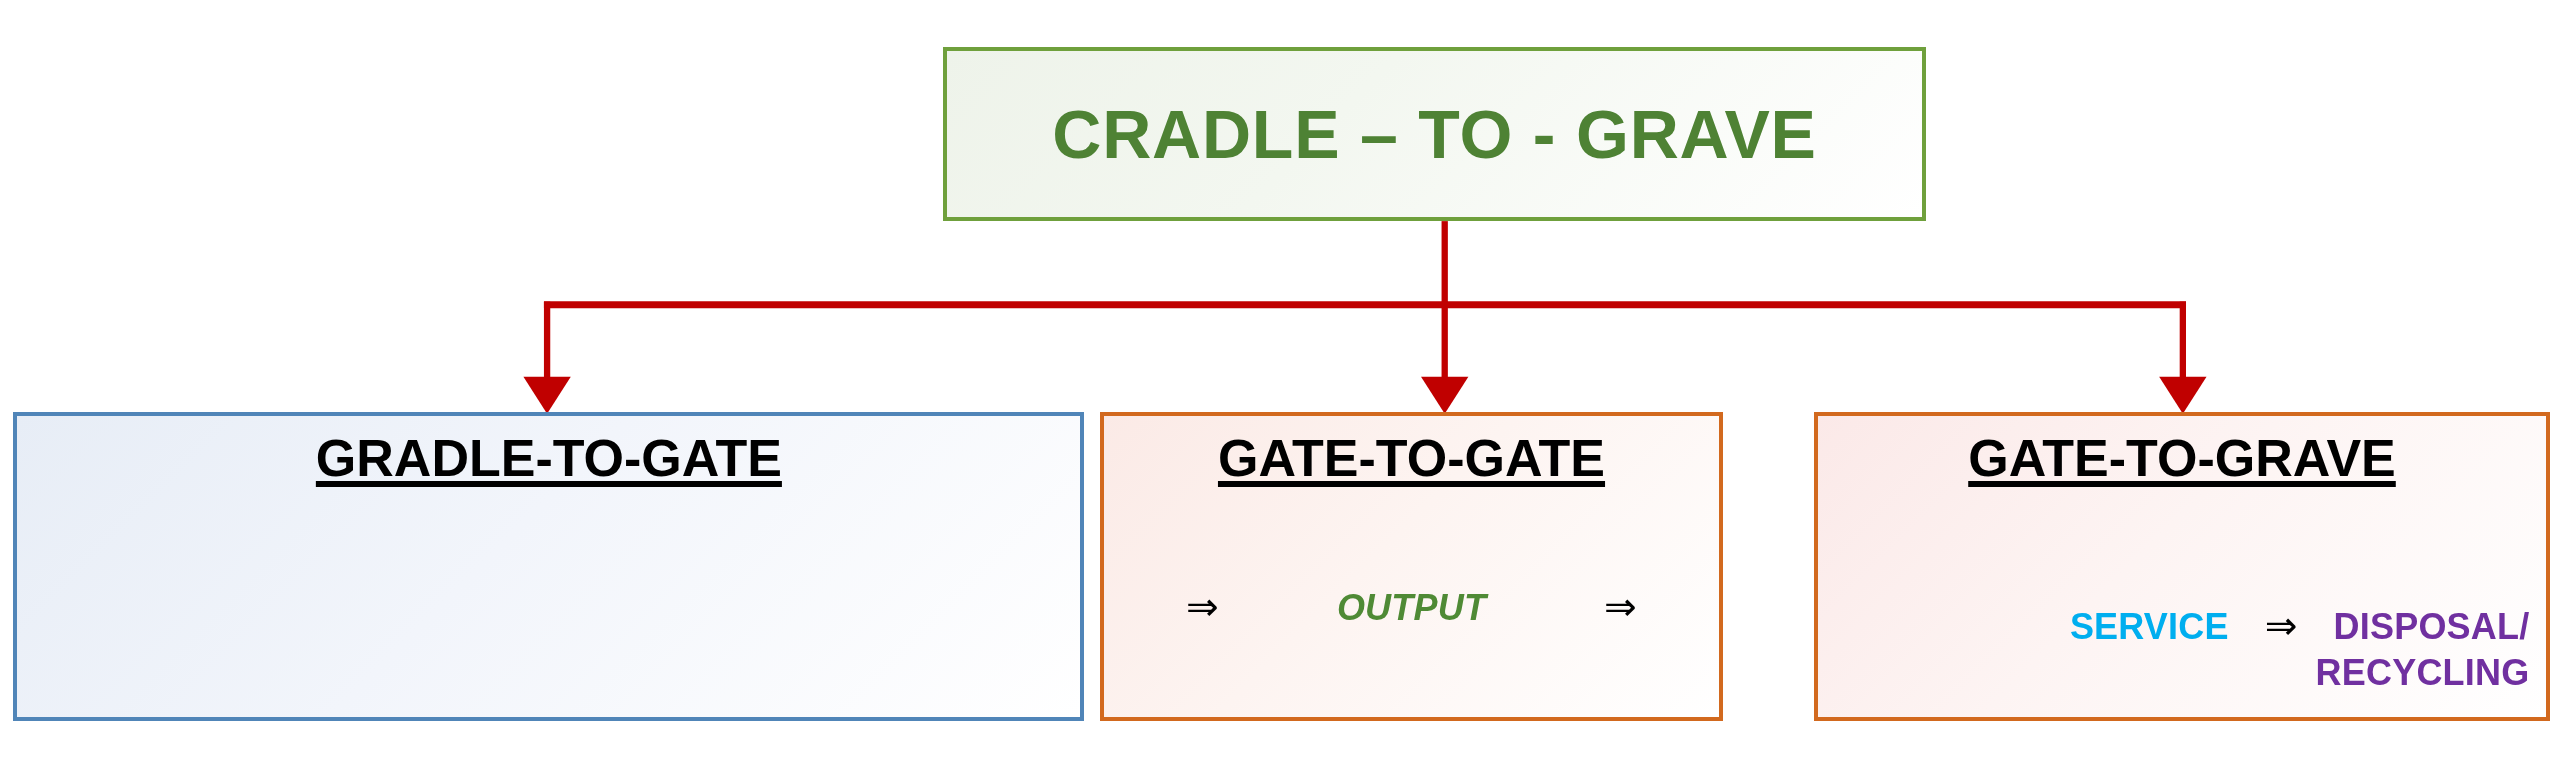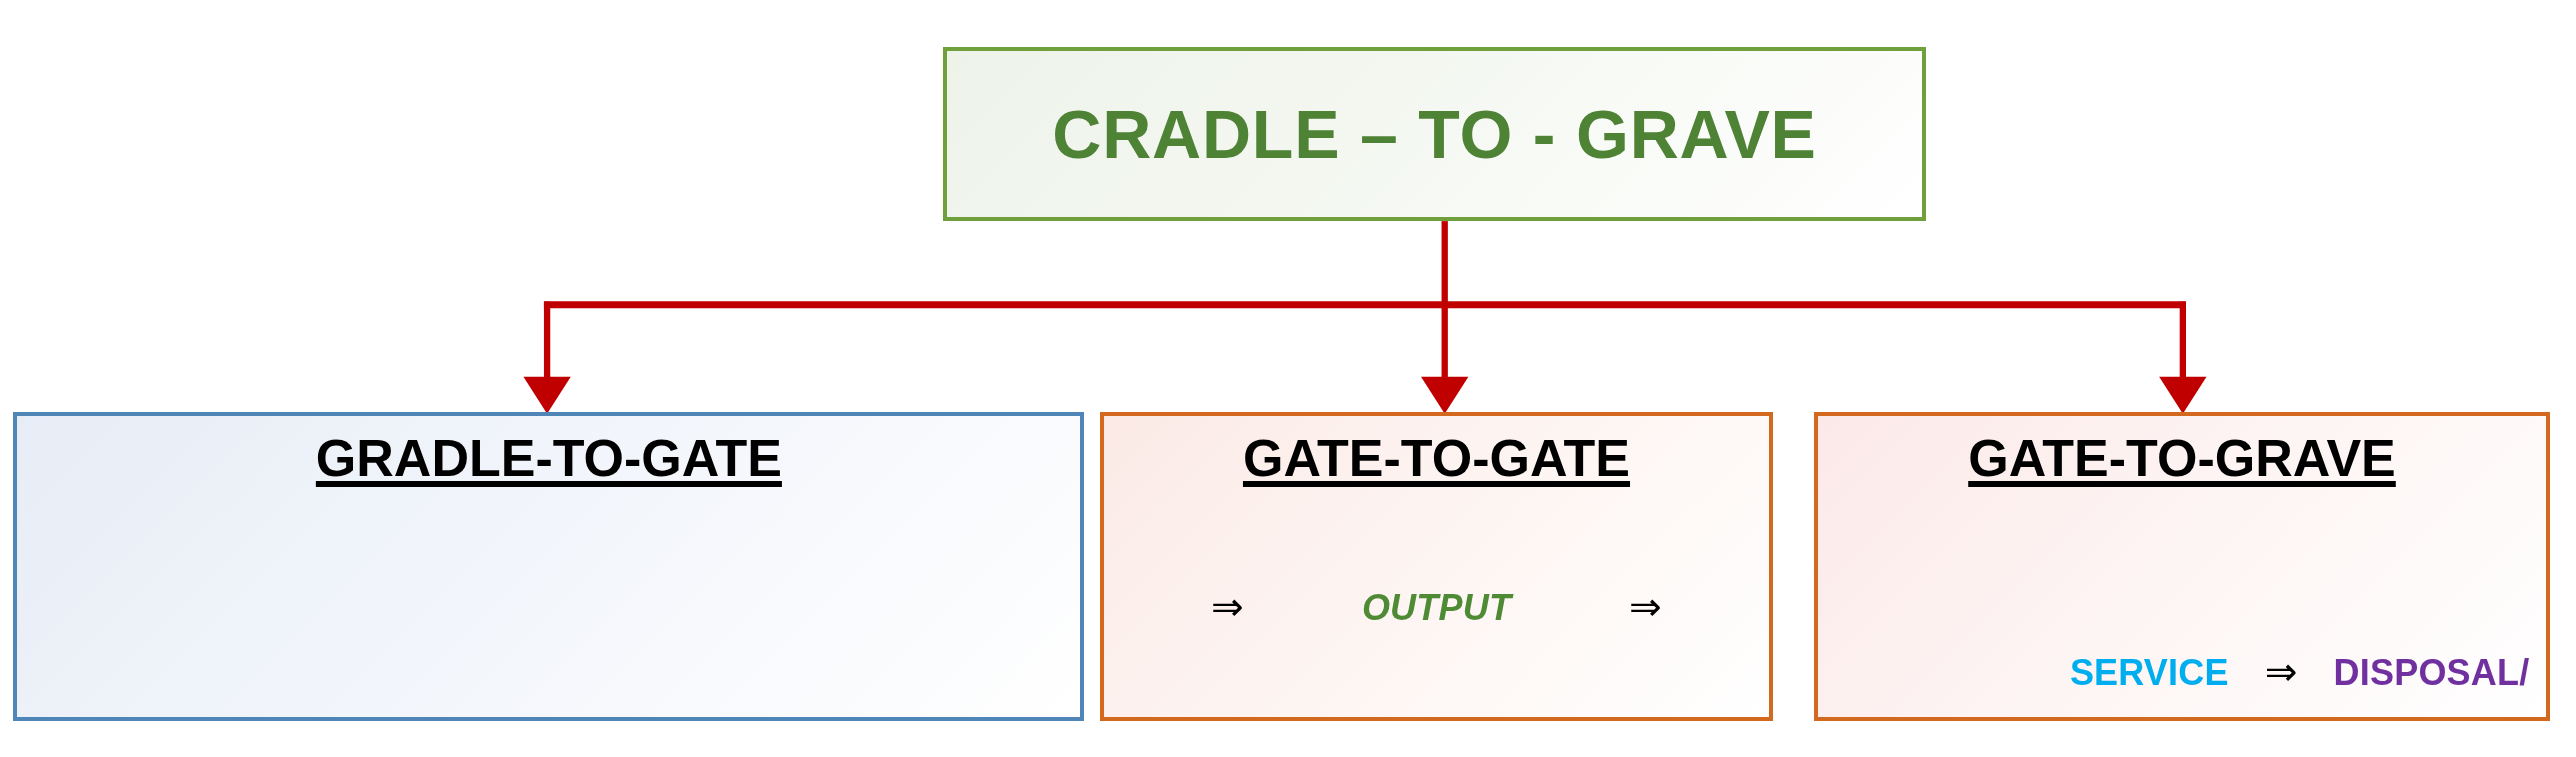--- a/index.html
+++ b/index.html
@@ -65,21 +65,21 @@
     align-items: center;
   }
   #panel-cradle-to-gate {
     left: 13.4px;
     width: 1071px;
     border: 4px solid #5085B8;
     background: linear-gradient(135deg, #e7edf6 0%, #f2f5fb 45%, #ffffff 100%);
   }
   #panel-gate-to-gate {
     left: 1100px;
-    width: 673px;
+    width: 623px;
     border: 4px solid #D2691E;
     background: linear-gradient(135deg, #fbeae6 0%, #fdf4f1 45%, #ffffff 100%);
   }
   #panel-gate-to-grave {
     left: 1814px;
     width: 736px;
     border: 4px solid #D2691E;
     background: linear-gradient(135deg, #fbe9e8 0%, #fdf4f3 45%, #ffffff 100%);
     gap: 24px;
   }
@@ -161,18 +161,18 @@
   <div class="panel" id="panel-gate-to-gate">
     <div class="panel-title">GATE-TO-GATE</div>
     <div class="panel-flow">
       <span class="arrow-glyph">⇒</span><span class="sp-lg"></span><span class="t-green">OUTPUT</span><span class="sp-lg"></span><span class="arrow-glyph">⇒</span>
     </div>
   </div>
 
   <div class="panel" id="panel-gate-to-grave">
     <div class="panel-title">GATE-TO-GRAVE</div>
     <div class="panel-flow">
-      <span class="t-cyan">SERVICE</span><span class="sp-md"></span><span class="arrow-glyph">⇒</span><span class="sp-md"></span><span class="t-purple">DISPOSAL/</span><br>
+      <span class="t-cyan">SERVICE</span><span class="sp-md"></span><span class="arrow-glyph">⇒</span><span class="sp-md"></span><span class="t-purple">DISPOSAL/</span><br><span class="t-purple">RECYCLING</span>
     </div>
   </div>
 
 </div>
 
 
 </body></html>

